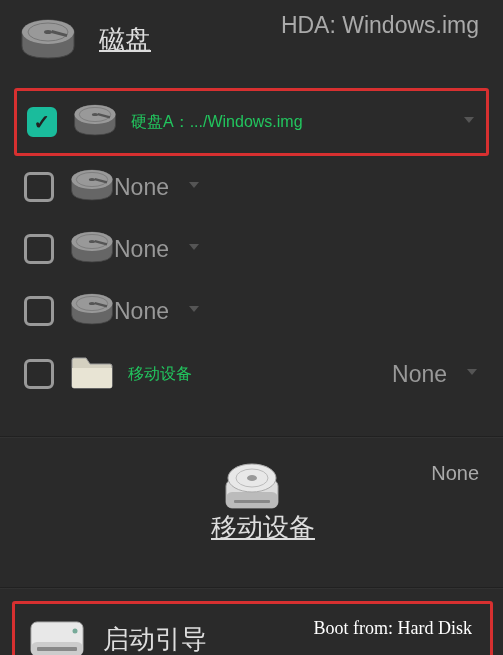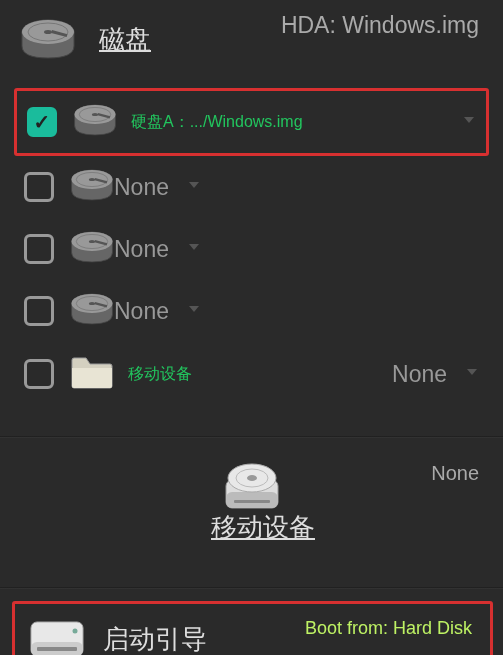--- a/index.html
+++ b/index.html
@@ -122,21 +122,22 @@
     .boot-title {
       font-size: 26px;
       color: #ddd;
       margin-left: 18px;
     }
     .boot-subtitle {
       position: absolute;
       right: 18px;
       top: 14px;
       font-size: 18px;
-      color: #bef264;
+      color: #ffffff;
+      font-family: Liberation Serif, serif;
     }
     .cd-icon {
       width: 56px;
       height: 48px;
     }
     .boot-icon {
       width: 56px;
       height: 42px;
     }
     .folder-icon {

